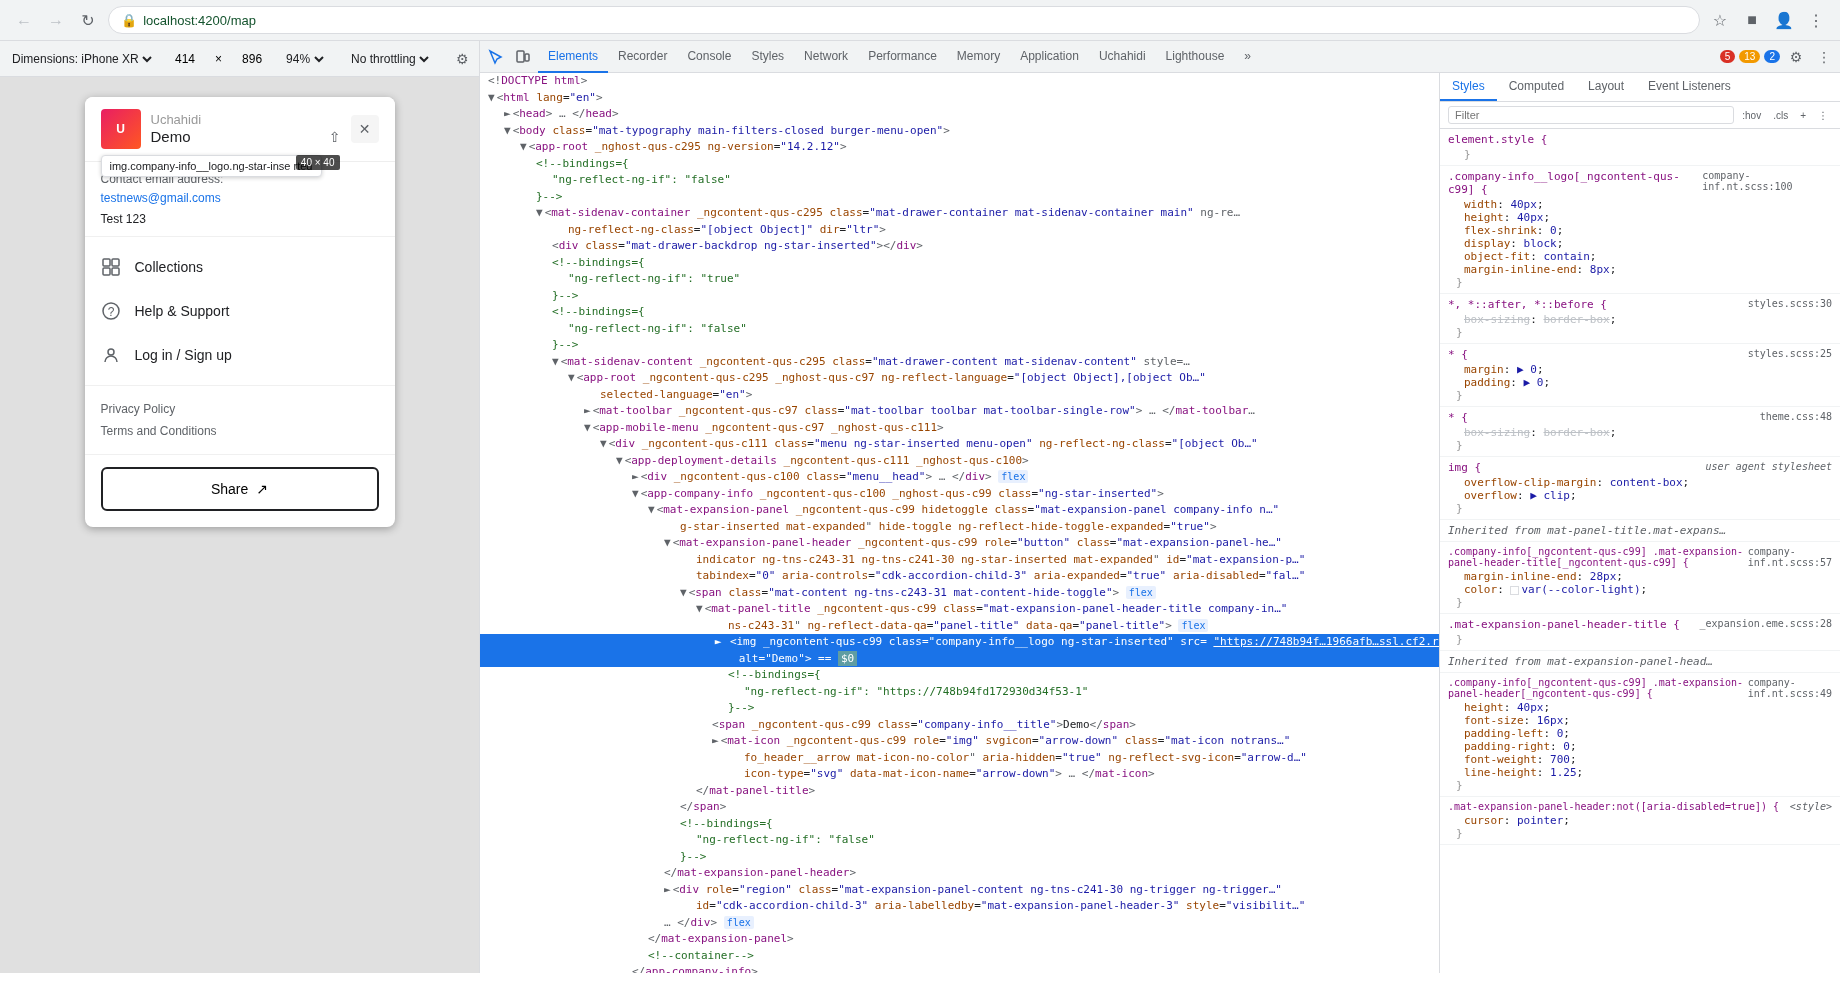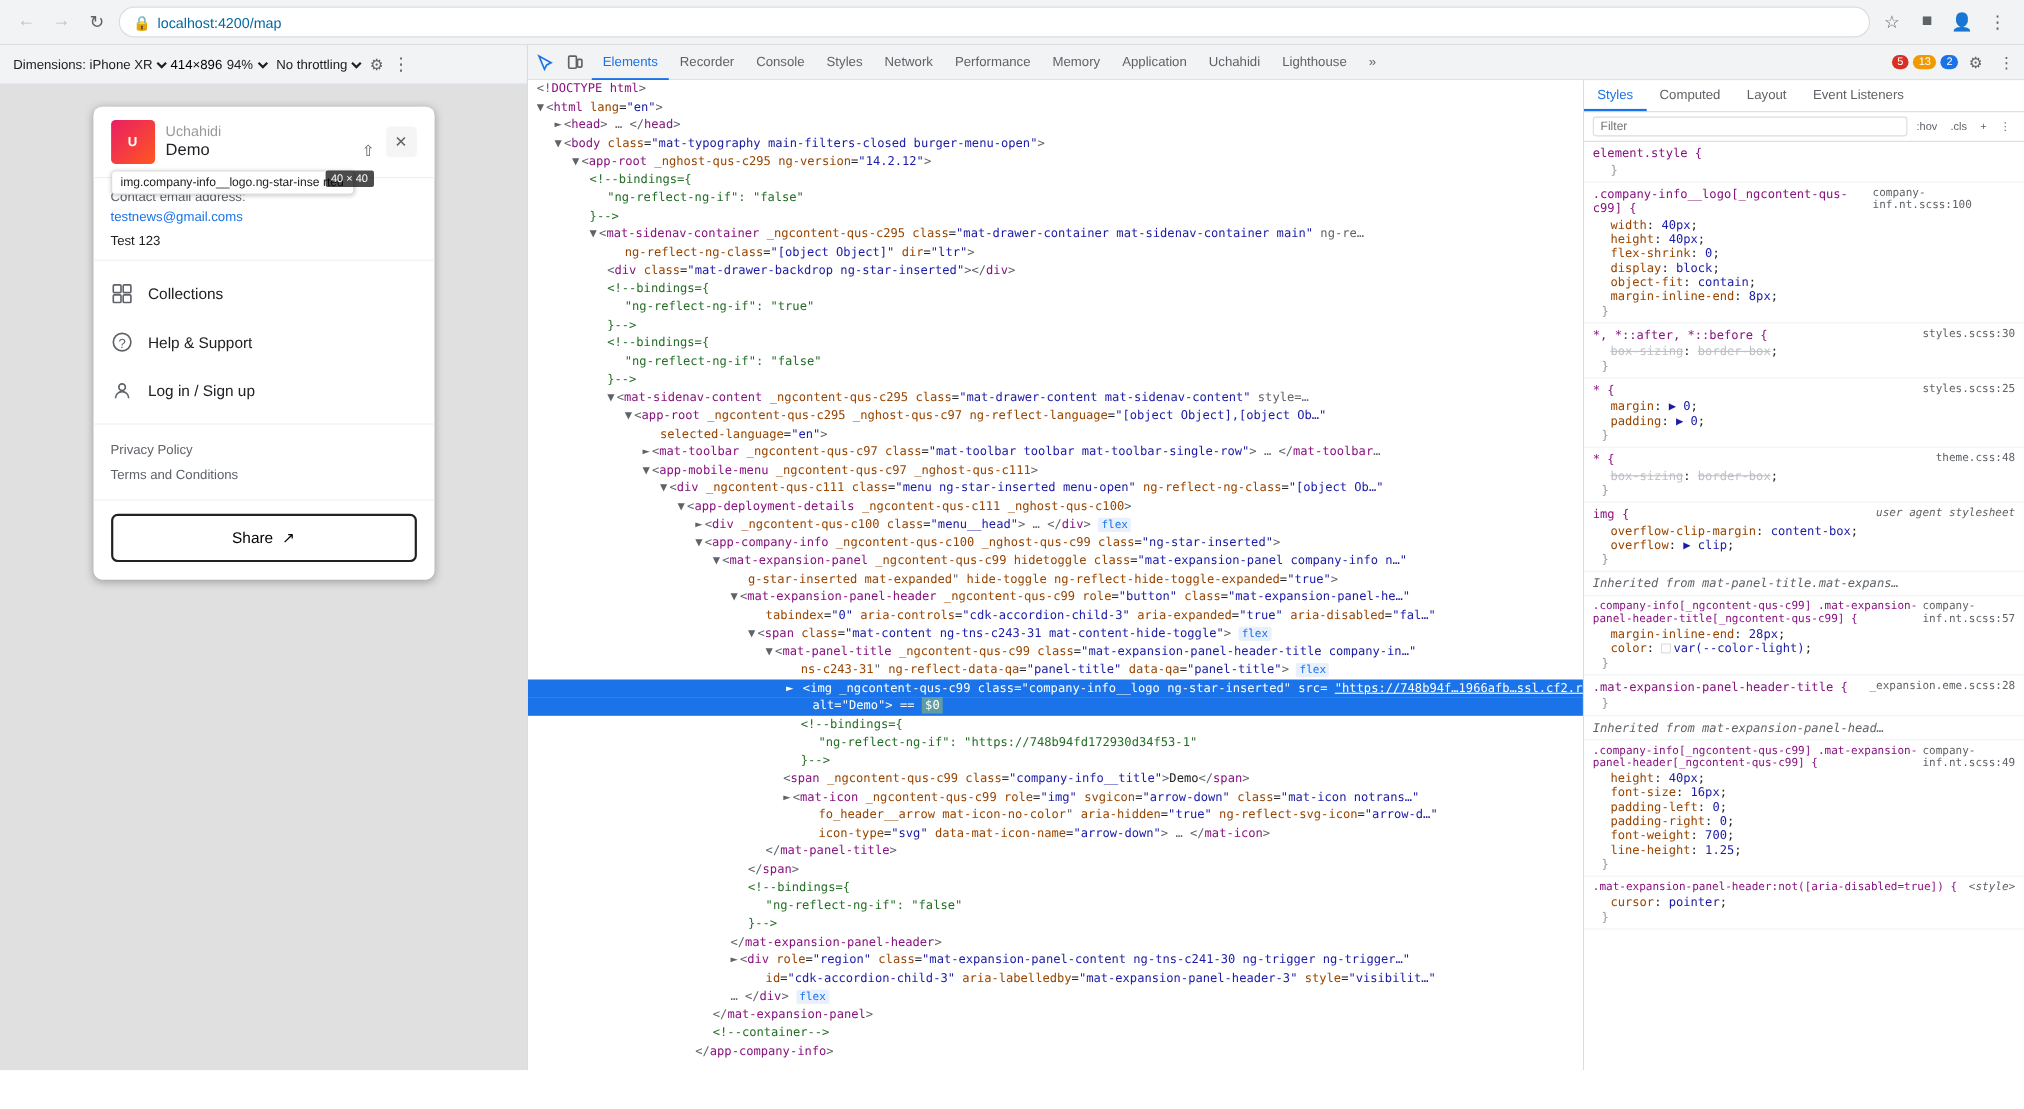--- a/index.html
+++ b/index.html
@@ -35,21 +35,21 @@
       background: #fff;
       border: 1px solid #dadce0;
       border-radius: 20px;
       padding: 4px 12px;
       height: 28px;
       gap: 6px;
     }
     .address-bar input {
       border: none; outline: none;
       font-size: 13px;
-      color: #0369a1;
+      color: #14532d;
       width: 100%;
       background: transparent;
     }
     .url-icon {
       color: #5f6368;
       font-size: 13px;
     }
     .browser-action-btn {
       width: 24px; height: 24px;
       border: none; background: none;
@@ -444,21 +444,21 @@
     <button class="browser-action-btn">■</button>
     <button class="browser-action-btn">👤</button>
     <button class="browser-action-btn">⋮</button>
   </div>
 </div>
 
 <div class="main-area">
 
   <div class="mobile-preview">
 
-    <div style="position:absolute;top:0;left:0;right:0;display:flex;align-items:center;background:#f1f3f4;border-bottom:1px solid #dadce0;height:36px;padding:0 8px;gap:0;font-size:12px;z-index:20;">
+    <div style="position:absolute;top:0;left:0;right:0;display:flex;align-items:center;background:#f1f3f4;border-bottom:1px solid #dadce0;height:36px;padding:0 8px;gap:20px;font-size:12px;z-index:20;">
       <select style="border:none;background:transparent;font-size:12px;color:#202124;cursor:pointer;outline:none;">
         <option>Dimensions: iPhone XR</option>
       </select>
       <span>414</span>
       <span>×</span>
       <span>896</span>
       <select style="border:none;background:transparent;font-size:12px;color:#202124;cursor:pointer;outline:none;">
         <option>94%</option>
       </select>
       <select style="border:none;background:transparent;font-size:12px;color:#202124;cursor:pointer;outline:none;">
@@ -603,20 +603,21 @@
         <div class="html-line"><span style="display:inline-block;width:112px;"></span><span class="attr-name">selected-language</span>=<span class="attr-value">"en"</span><span class="tag-bracket">&gt;</span></div>
         <div class="html-line"><span style="display:inline-block;width:96px;"></span><span class="expand-arrow">►</span><span class="tag-bracket">&lt;</span><span class="tag-name">mat-toolbar</span> <span class="attr-name">_ngcontent-qus-c97</span> <span class="attr-name">class</span>=<span class="attr-value">"mat-toolbar toolbar mat-toolbar-single-row"</span><span class="tag-bracket">&gt;</span> <span style="color:#5f6368">…</span> <span class="tag-bracket">&lt;/</span><span class="tag-name">mat-toolbar</span><span style="color:#5f6368">…</span></div>
         <div class="html-line"><span style="display:inline-block;width:96px;"></span><span class="expand-arrow">▼</span><span class="tag-bracket">&lt;</span><span class="tag-name">app-mobile-menu</span> <span class="attr-name">_ngcontent-qus-c97</span> <span class="attr-name">_nghost-qus-c111</span><span class="tag-bracket">&gt;</span></div>
         <div class="html-line"><span style="display:inline-block;width:112px;"></span><span class="expand-arrow">▼</span><span class="tag-bracket">&lt;</span><span class="tag-name">div</span> <span class="attr-name">_ngcontent-qus-c111</span> <span class="attr-name">class</span>=<span class="attr-value">"menu ng-star-inserted menu-open"</span> <span class="attr-name">ng-reflect-ng-class</span>=<span class="attr-value">"[object Ob…"</span></div>
         <div class="html-line"><span style="display:inline-block;width:128px;"></span><span class="expand-arrow">▼</span><span class="tag-bracket">&lt;</span><span class="tag-name">app-deployment-details</span> <span class="attr-name">_ngcontent-qus-c111</span> <span class="attr-name">_nghost-qus-c100</span><span class="tag-bracket">&gt;</span></div>
         <div class="html-line"><span style="display:inline-block;width:144px;"></span><span class="expand-arrow">►</span><span class="tag-bracket">&lt;</span><span class="tag-name">div</span> <span class="attr-name">_ngcontent-qus-c100</span> <span class="attr-name">class</span>=<span class="attr-value">"menu__head"</span><span class="tag-bracket">&gt;</span> <span style="color:#5f6368">…</span> <span class="tag-bracket">&lt;/</span><span class="tag-name">div</span><span class="tag-bracket">&gt;</span> <span style="background:#e8f0fe;color:#1a73e8;font-size:10px;padding:1px 3px;border-radius:2px;">flex</span></div>
         <div class="html-line"><span style="display:inline-block;width:144px;"></span><span class="expand-arrow">▼</span><span class="tag-bracket">&lt;</span><span class="tag-name">app-company-info</span> <span class="attr-name">_ngcontent-qus-c100</span> <span class="attr-name">_nghost-qus-c99</span> <span class="attr-name">class</span>=<span class="attr-value">"ng-star-inserted"</span><span class="tag-bracket">&gt;</span></div>
         <div class="html-line"><span style="display:inline-block;width:160px;"></span><span class="expand-arrow">▼</span><span class="tag-bracket">&lt;</span><span class="tag-name">mat-expansion-panel</span> <span class="attr-name">_ngcontent-qus-c99</span> <span class="attr-name">hidetoggle</span> <span class="attr-name">class</span>=<span class="attr-value">"mat-expansion-panel company-info n…"</span></div>
         <div class="html-line"><span style="display:inline-block;width:192px;"></span><span class="attr-name">g-star-inserted</span> <span class="attr-name">mat-expanded</span><span class="tag-bracket">"</span> <span class="attr-name">hide-toggle</span> <span class="attr-name">ng-reflect-hide-toggle-expanded</span>=<span class="attr-value">"true"</span><span class="tag-bracket">&gt;</span></div>
         <div class="html-line"><span style="display:inline-block;width:176px;"></span><span class="expand-arrow">▼</span><span class="tag-bracket">&lt;</span><span class="tag-name">mat-expansion-panel-header</span> <span class="attr-name">_ngcontent-qus-c99</span> <span class="attr-name">role</span>=<span class="attr-value">"button"</span> <span class="attr-name">class</span>=<span class="attr-value">"mat-expansion-panel-he…"</span></div>
+        <div class="html-line"><span style="display:inline-block;width:208px;"></span><span class="attr-name">indicator ng-tns-c243-31 ng-tns-c241-30 ng-star-inserted mat-expanded</span><span class="tag-bracket">"</span> <span class="attr-name">id</span>=<span class="attr-value">"mat-expansion-p…"</span></div>
         <div class="html-line"><span style="display:inline-block;width:208px;"></span><span class="attr-name">tabindex</span>=<span class="attr-value">"0"</span> <span class="attr-name">aria-controls</span>=<span class="attr-value">"cdk-accordion-child-3"</span> <span class="attr-name">aria-expanded</span>=<span class="attr-value">"true"</span> <span class="attr-name">aria-disabled</span>=<span class="attr-value">"fal…"</span></div>
         <div class="html-line"><span style="display:inline-block;width:192px;"></span><span class="expand-arrow">▼</span><span class="tag-bracket">&lt;</span><span class="tag-name">span</span> <span class="attr-name">class</span>=<span class="attr-value">"mat-content ng-tns-c243-31 mat-content-hide-toggle"</span><span class="tag-bracket">&gt;</span> <span style="background:#e8f0fe;color:#1a73e8;font-size:10px;padding:1px 3px;border-radius:2px;">flex</span></div>
         <div class="html-line"><span style="display:inline-block;width:208px;"></span><span class="expand-arrow">▼</span><span class="tag-bracket">&lt;</span><span class="tag-name">mat-panel-title</span> <span class="attr-name">_ngcontent-qus-c99</span> <span class="attr-name">class</span>=<span class="attr-value">"mat-expansion-panel-header-title company-in…"</span></div>
         <div class="html-line"><span style="display:inline-block;width:240px;"></span><span class="attr-name">ns-c243-31</span><span class="tag-bracket">"</span> <span class="attr-name">ng-reflect-data-qa</span>=<span class="attr-value">"panel-title"</span> <span class="attr-name">data-qa</span>=<span class="attr-value">"panel-title"</span><span class="tag-bracket">&gt;</span> <span style="background:#e8f0fe;color:#1a73e8;font-size:10px;padding:1px 3px;border-radius:2px;">flex</span></div>
         <div class="html-line selected">
           <span style="display:inline-block;width:220px;"></span>
           <span class="expand-arrow" style="color:#fff">►</span>
           <span class="tag-bracket">&lt;</span><span class="tag-name">img</span> <span class="attr-name">_ngcontent-qus-c99</span> <span class="attr-name">class</span>=<span class="attr-value">"company-info__logo ng-star-inserted"</span> <span class="attr-name">src</span>=
           <span class="html-link" style="color:#fff">"https://748b94f…1966afb…ssl.cf2.rackcdn.com/mzima-dev/6/6/66069daab03b1-6-step-m…"</span>
         </div>

